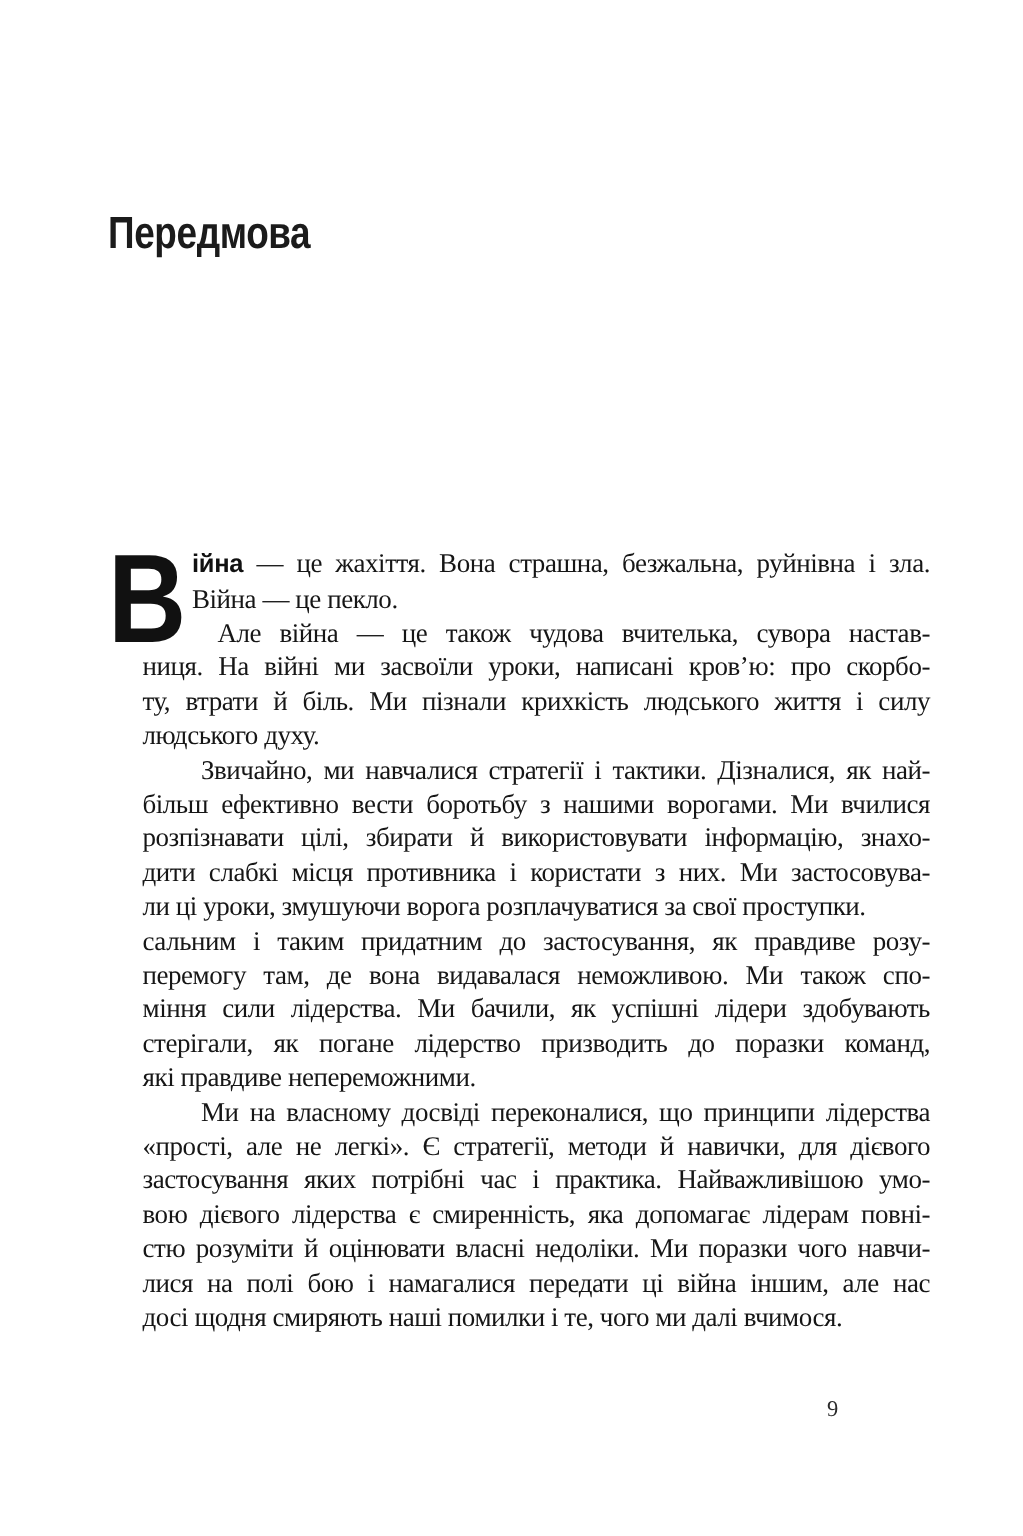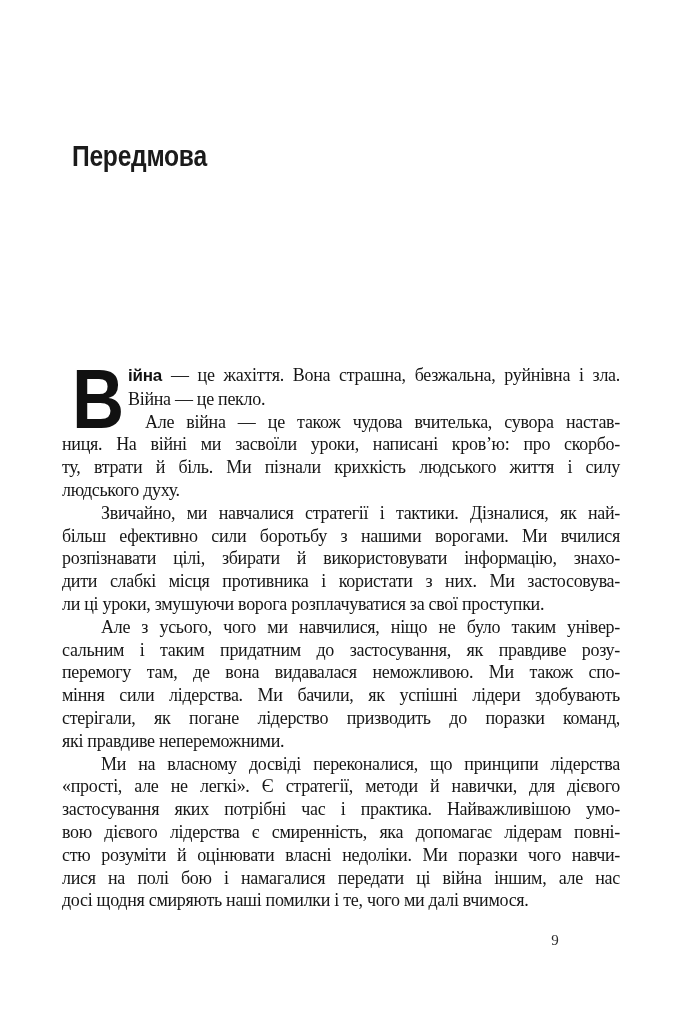--- a/index.html
+++ b/index.html
@@ -33,21 +33,21 @@
   .body-text {
     position: absolute;
     left: 62px;
     top: 364px;
     width: 558px;
     font-family: "Liberation Serif", serif;
     font-size: 18px;
     letter-spacing: -0.3px;
     color: #161616;
   }
-  .line { line-height: 22.8px; text-align: left; }
+  .line { line-height: 22.8px; text-align: left; margin-left: 33px; }
   .line.just { text-align: justify; text-align-last: justify; }
   .dropcap {
     float: left;
     width: 48px;
     height: 65px;
     margin: 2px 8px 0 10px;
   }
   .dropcap span {
     display: block;
     font-family: "Liberation Sans", sans-serif;
@@ -90,25 +90,24 @@
         <span>В</span>
       </div>
     <div id="paragraphs">
         <div class="line just"><span class="lead-bold">ійна</span> <span>— це жахіття. Вона страшна, безжальна, руйнівна і зла.</span></div>
         <div class="line">Війна — це пекло.</div>
         <div class="line just" style="text-indent: 17px;">Але війна — це також чудова вчителька, сувора настав-</div>
         <div class="line just">ниця. На війні ми засвоїли уроки, написані кров’ю: про скорбо-</div>
         <div class="line just">ту, втрати й біль. Ми пізнали крихкість людського життя і силу</div>
         <div class="line">людського духу.</div>
         <div class="line just" style="text-indent: 39px;">Звичайно, ми навчалися стратегії і тактики. Дізналися, як най-</div>
-        <div class="line just">більш ефективно сили боротьбу з нашими ворогами. Ми вчилися</div>
+        <div class="line just">більш ефективно вести боротьбу з нашими ворогами. Ми вчилися</div>
         <div class="line just">розпізнавати цілі, збирати й використовувати інформацію, знахо-</div>
         <div class="line just">дити слабкі місця противника і користати з них. Ми застосовува-</div>
         <div class="line">ли ці уроки, змушуючи ворога розплачуватися за свої проступки.</div>
-        <div class="line just" style="text-indent: 39px;">Але з усього, чого ми навчилися, ніщо не було таким універ-</div>
         <div class="line just">сальним і таким придатним до застосування, як правдиве розу-</div>
         <div class="line just">перемогу там, де вона видавалася неможливою. Ми також спо-</div>
         <div class="line just">міння сили лідерства. Ми бачили, як успішні лідери здобувають</div>
         <div class="line just">стерігали, як погане лідерство призводить до поразки команд,</div>
         <div class="line">які правдиве непереможними.</div>
         <div class="line just" style="text-indent: 39px;">Ми на власному досвіді переконалися, що принципи лідерства</div>
         <div class="line just">«прості, але не легкі». Є стратегії, методи й навички, для дієвого</div>
         <div class="line just">застосування яких потрібні час і практика. Найважливішою умо-</div>
         <div class="line just">вою дієвого лідерства є смиренність, яка допомагає лідерам повні-</div>
         <div class="line just">стю розуміти й оцінювати власні недоліки. Ми поразки чого навчи-</div>

